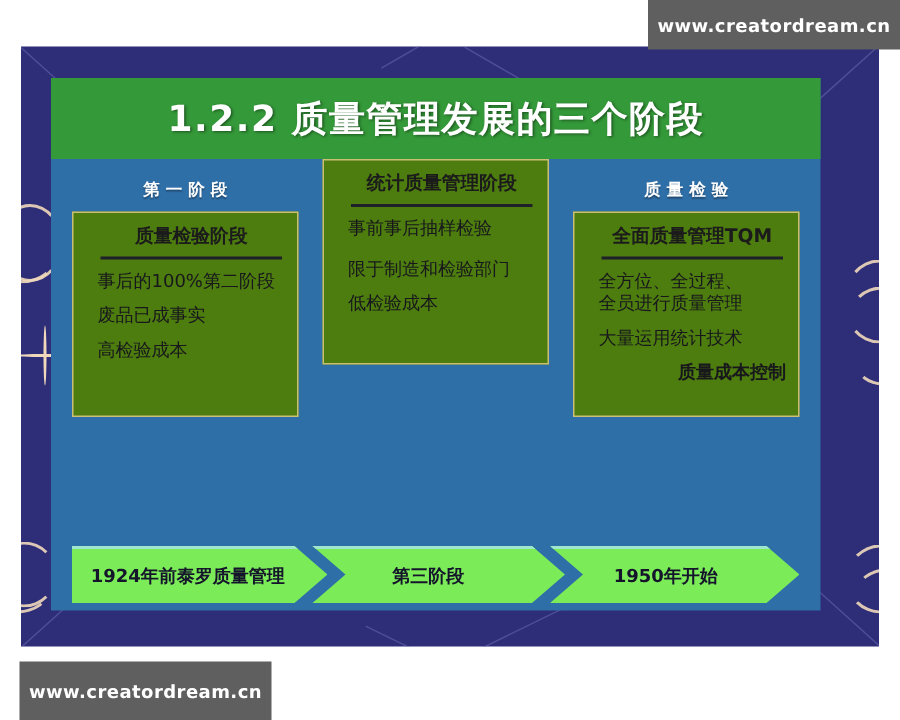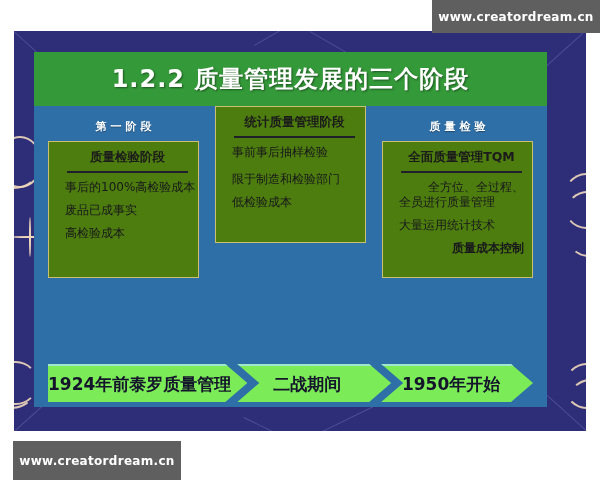--- a/index.html
+++ b/index.html
@@ -167,21 +167,21 @@
   .chevron {
     position: relative;
     height: 38px;
     background: #7ceb58;
     border-top: 2px solid #9fe6cf;
     box-sizing: border-box;
     display: flex;
     align-items: center;
     justify-content: center;
     color: #14142b;
-    font-size: 17px;
+    font-size: 12px;
     font-weight: bold;
     white-space: nowrap;
   }
   .chevron.c1 {
     flex: 1 1 0;
     clip-path: polygon(0 0, calc(100% - 22px) 0, 100% 50%, calc(100% - 22px) 100%, 0 100%);
     padding-right: 16px;
   }
   .chevron.c2 {
     flex: 1 1 0;
@@ -254,51 +254,51 @@
     <div id="title-bar">
       <div id="slide-title">1.2.2 质量管理发展的三个阶段</div>
     </div>
 
     <div id="columns">
 
       <div class="column">
         <div class="phase-label">第一阶段</div>
         <div class="phase-box">
           <div class="phase-box-heading">质量检验阶段</div>
-          <div class="phase-item">事后的100%高检验成本</div>
+          <div class="phase-item">事后的100%第二阶段</div>
           <div class="phase-item">废品已成事实</div>
           <div class="phase-item">高检验成本</div>
         </div>
       </div>
 
       <div class="column">
         <div class="phase-box">
           <div class="phase-box-heading">统计质量管理阶段</div>
           <div class="phase-item tight" style="margin-bottom:12px;">事前事后抽样检验</div>
           <div class="phase-item">限于制造和检验部门</div>
           <div class="phase-item">低检验成本</div>
         </div>
       </div>
 
       <div class="column">
         <div class="phase-label">质量检验</div>
         <div class="phase-box">
           <div class="phase-box-heading">全面质量管理TQM</div>
-          <div class="phase-item" style="margin-bottom:0;text-align:right;">全方位、全过程、</div>
+          <div class="phase-item" style="margin-bottom:0;">全方位、全过程、</div>
           <div class="phase-item">全员进行质量管理</div>
           <div class="phase-item">大量运用统计技术</div>
           <div class="phase-item bold">质量成本控制</div>
         </div>
       </div>
 
     </div>
 
     <div id="timeline">
       <div class="chevron c1">1924年前泰罗质量管理</div>
-      <div class="chevron c2">二战期间</div>
+      <div class="chevron c2">第三阶段</div>
       <div class="chevron c3">1950年开始</div>
     </div>
 
   </div>
 </div>
 
 <div class="watermark" id="watermark-top">www.creatordream.cn</div>
 <div class="watermark" id="watermark-bottom">www.creatordream.cn</div>
 
 </body></html>

